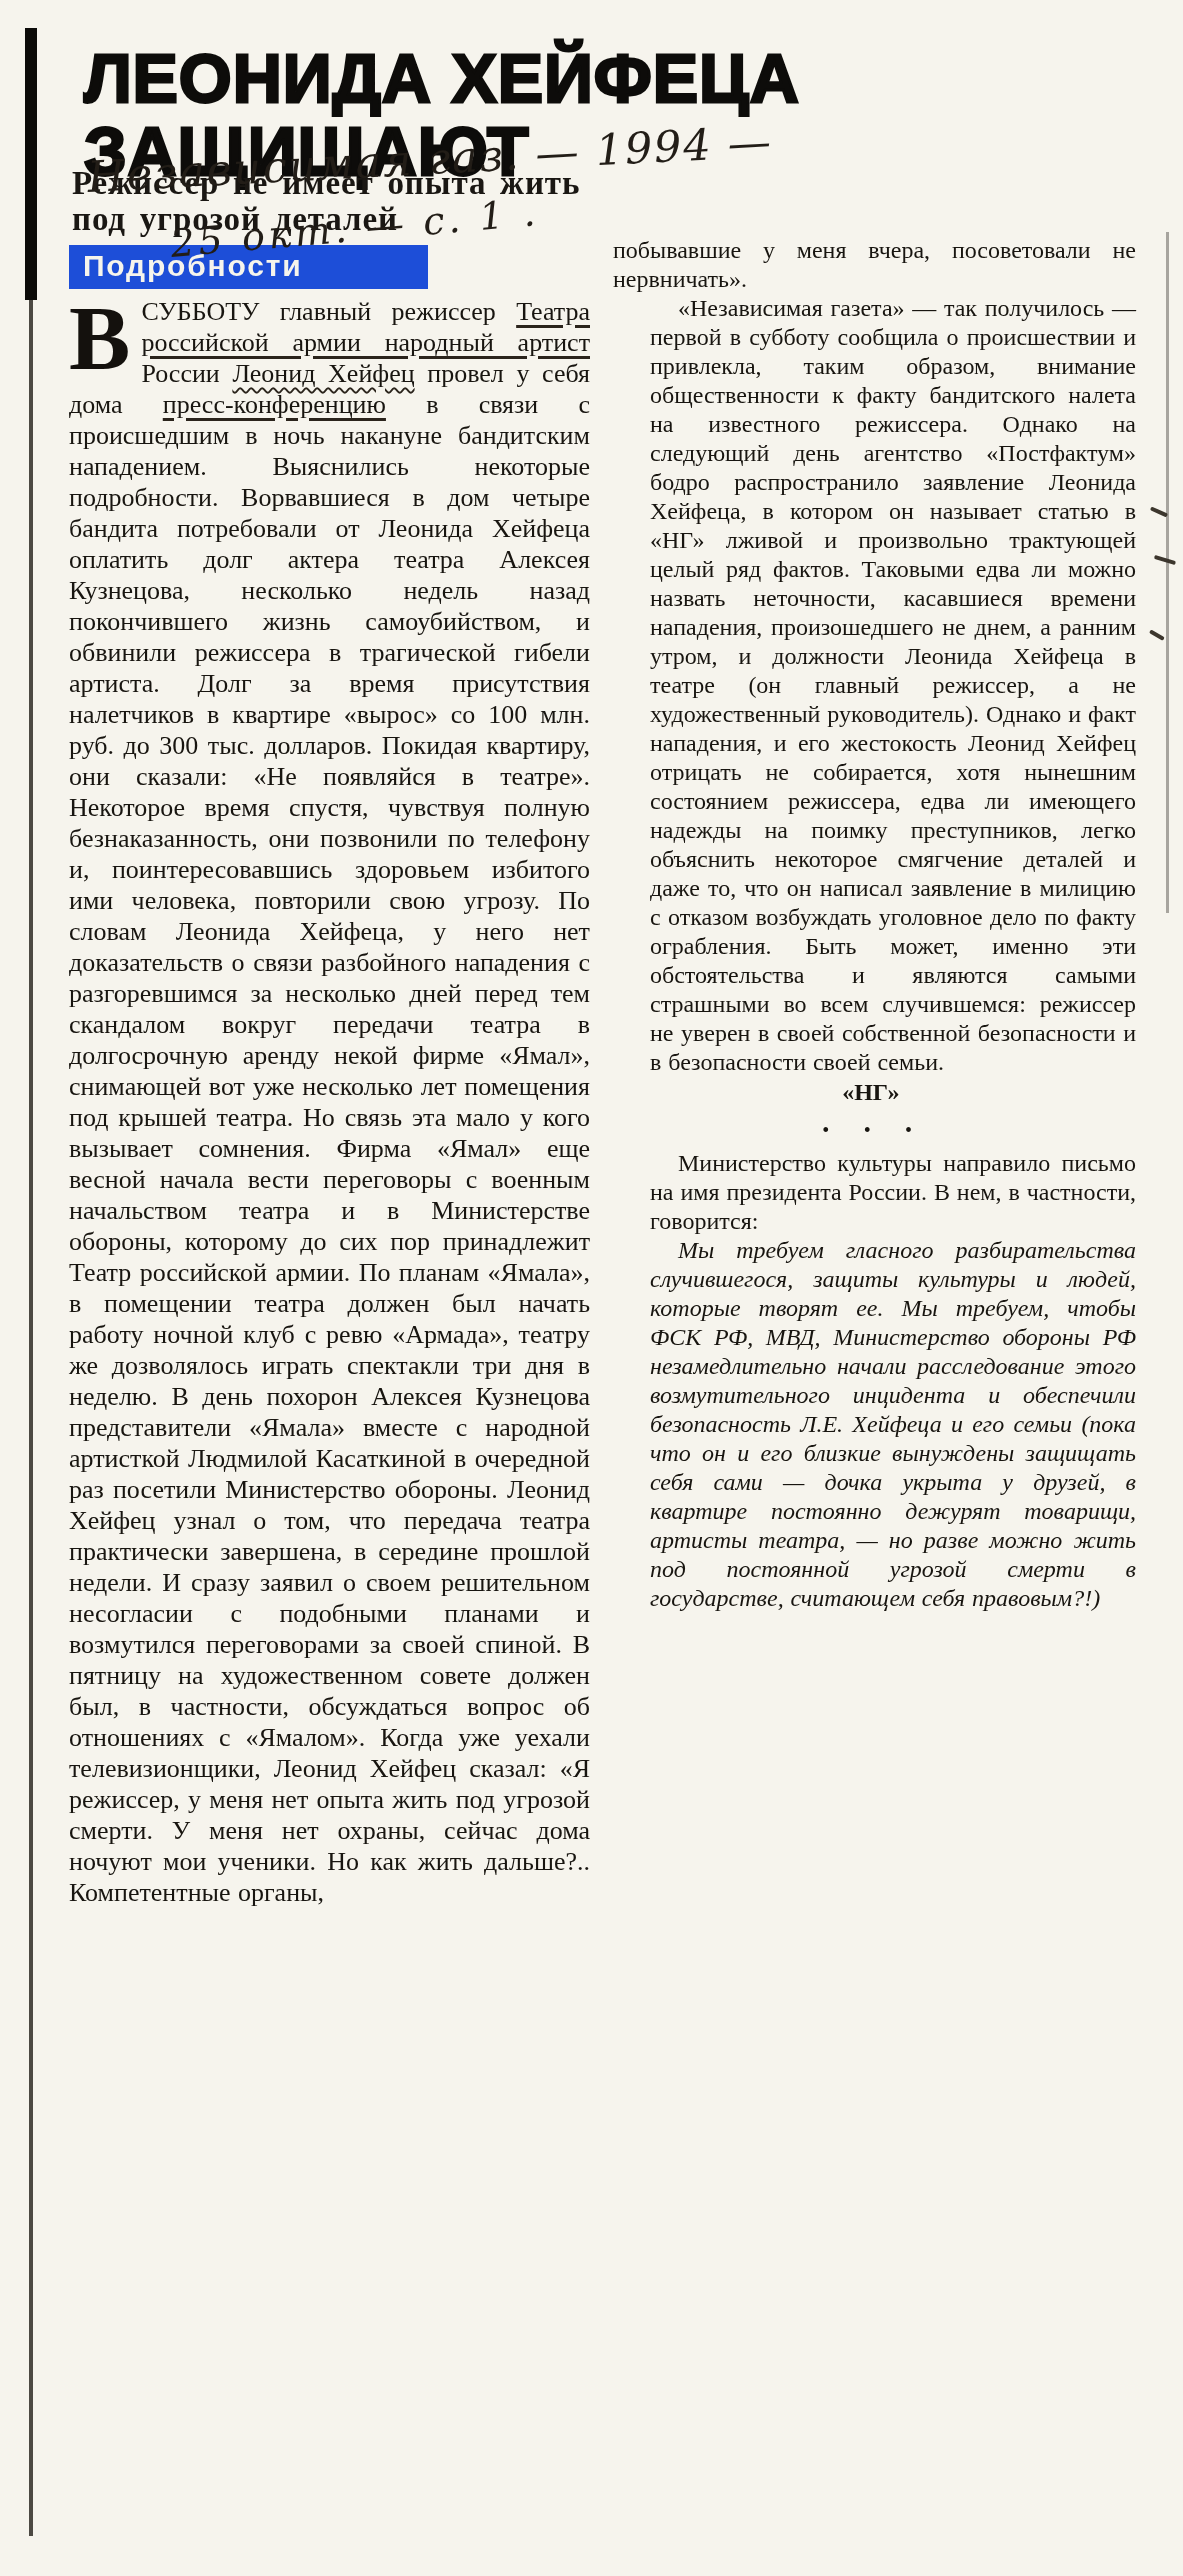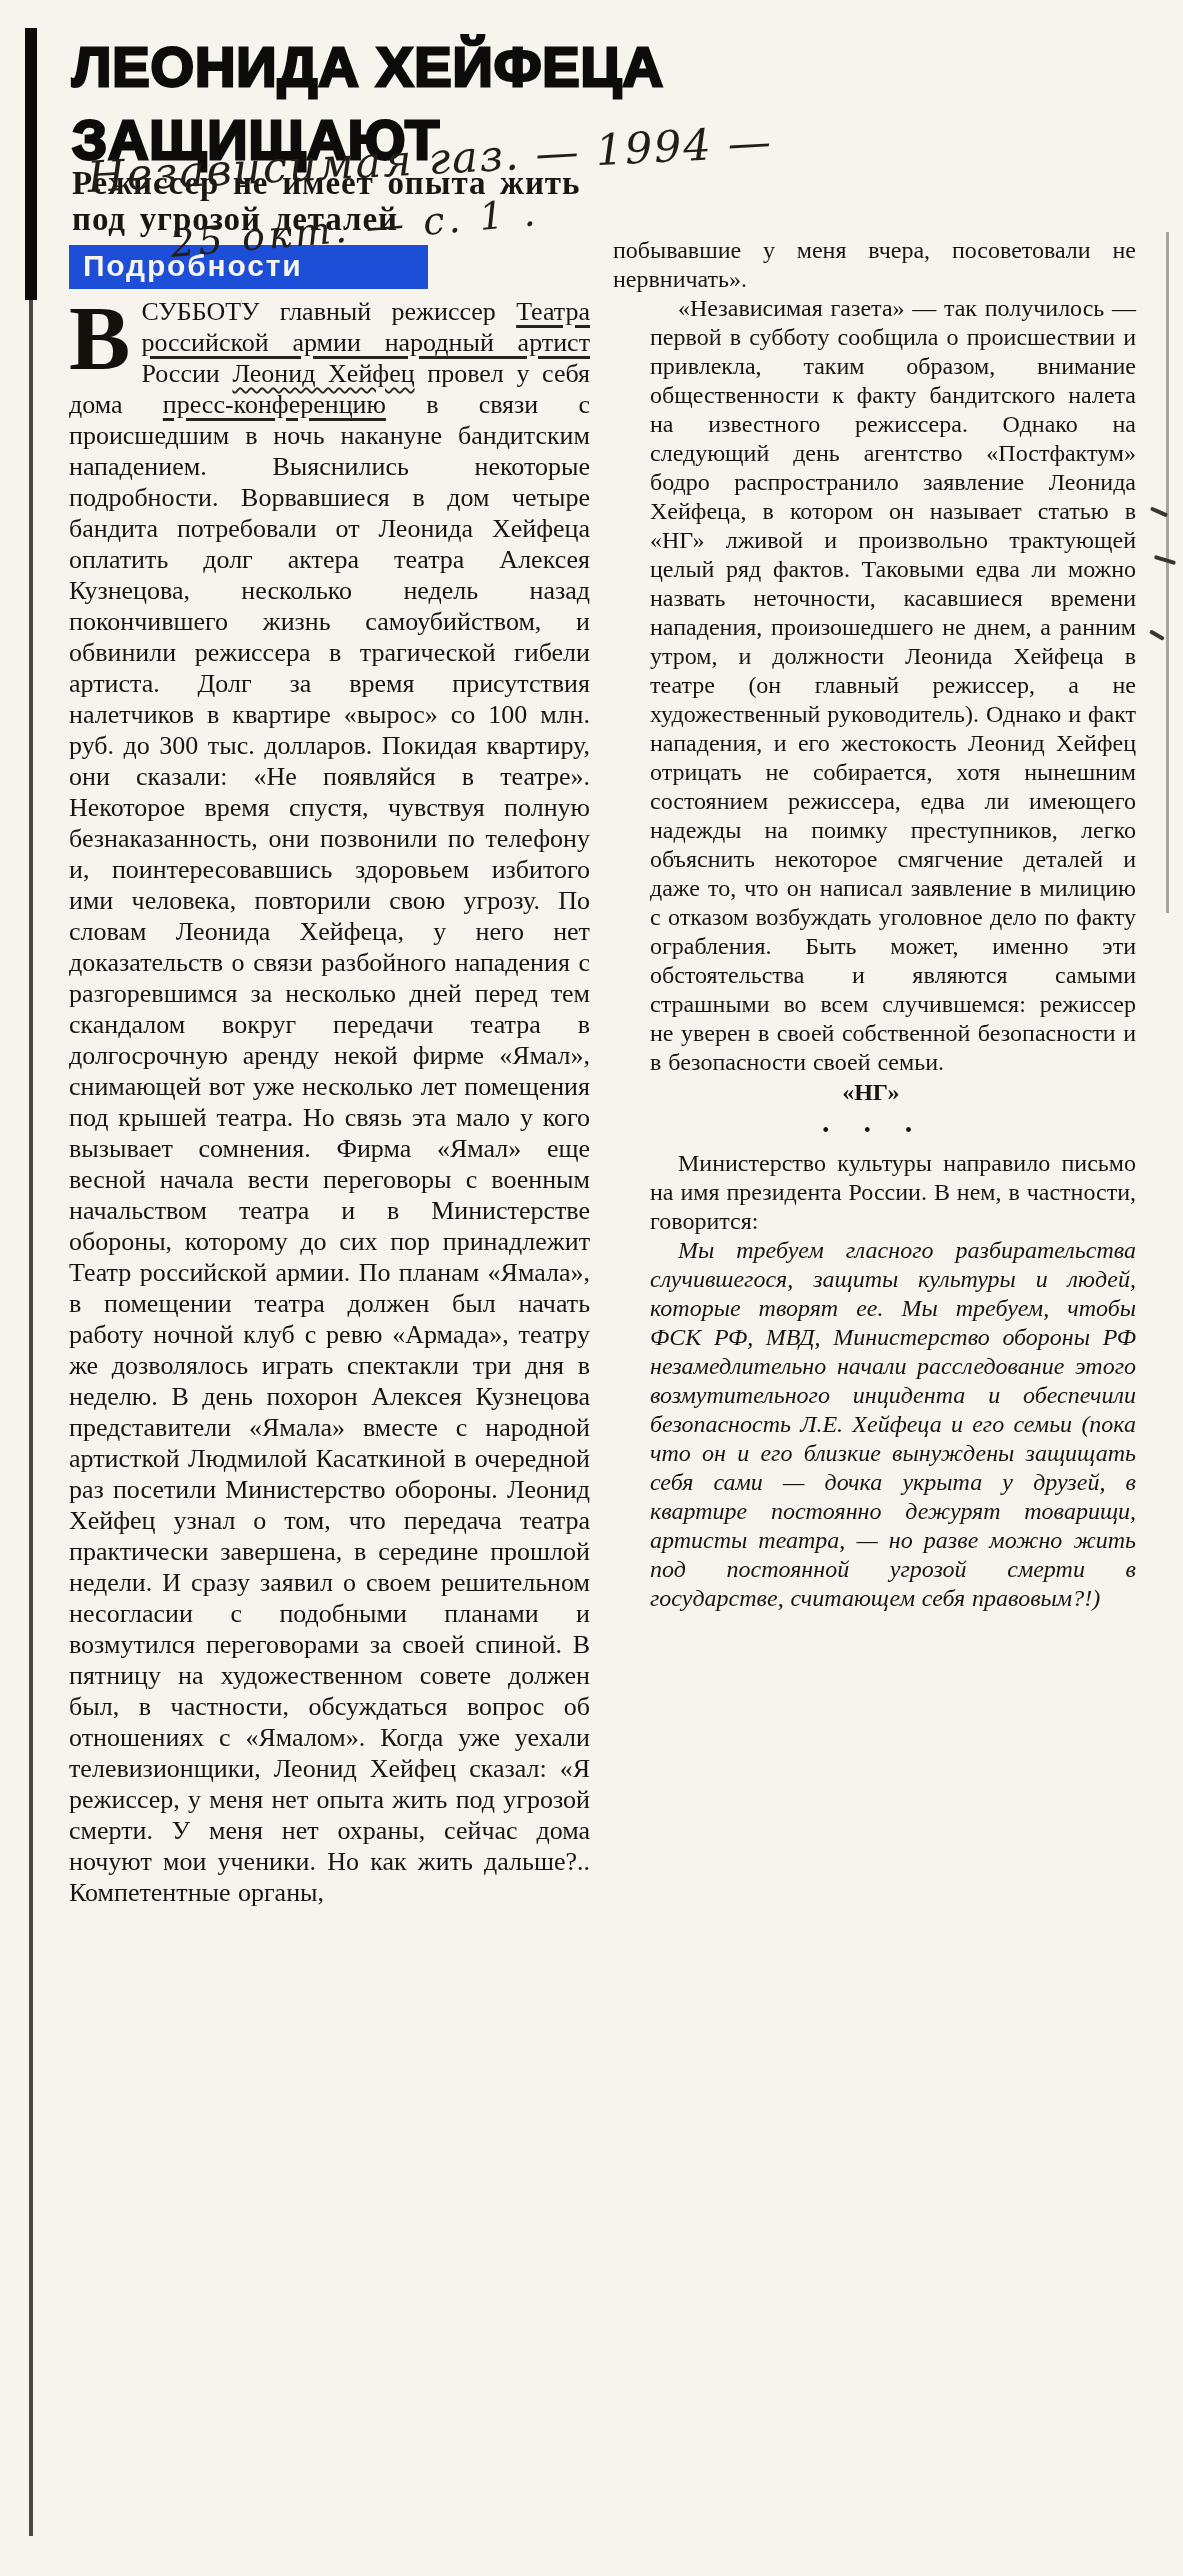--- a/index.html
+++ b/index.html
@@ -16,23 +16,23 @@
   
   .edge-bar  { position: absolute; left: 25px;  top: 28px;  width: 12px; height: 272px;  background: #0c0b09; }
   .edge-line { position: absolute; left: 28.5px;  top: 300px; width: 4.6px;  height: 2236px; background: rgba(28,24,19,0.78); }
   .edge-right{ position: absolute; left: 1166px; top: 232px; width: 2.8px; height: 681px;  background: rgba(40,35,28,0.38); }
   .tick { position: absolute; background: #3c362d; border-radius: 1.8px; }
   .t1 { left: 1150px; top: 510px; width: 18.4px; height: 3.7px; transform: rotate(24deg); }
   .t2 { left: 1154px; top: 558px; width: 22px; height: 3.7px; transform: rotate(17deg); }
   .t3 { left: 1149px; top: 633px; width: 15.6px; height: 3.7px; transform: rotate(30deg); }
 
   .headline {
-    position: absolute; left: 68px; top: 26px; margin: 4px;
+    position: absolute; left: 68px; top: 26px; margin: 16px;
     font-family: "Liberation Sans", sans-serif;
-    font-weight: bold; font-size: 56px; line-height: 73px;
+    font-weight: bold; font-size: 68px; line-height: 73px;
     color: #0d0c0a; -webkit-text-stroke: 2.8px #0d0c0a;
     letter-spacing: 0.9px; white-space: nowrap;
   }
   .hl { display: block; }
 
   .subtitle {
     position: absolute; left: 72px; top: 165px;
     font-weight: bold; font-size: 33px; line-height: 36px;
     letter-spacing: 0.9px; word-spacing: 4.6px; color: #1a1713;
   }

